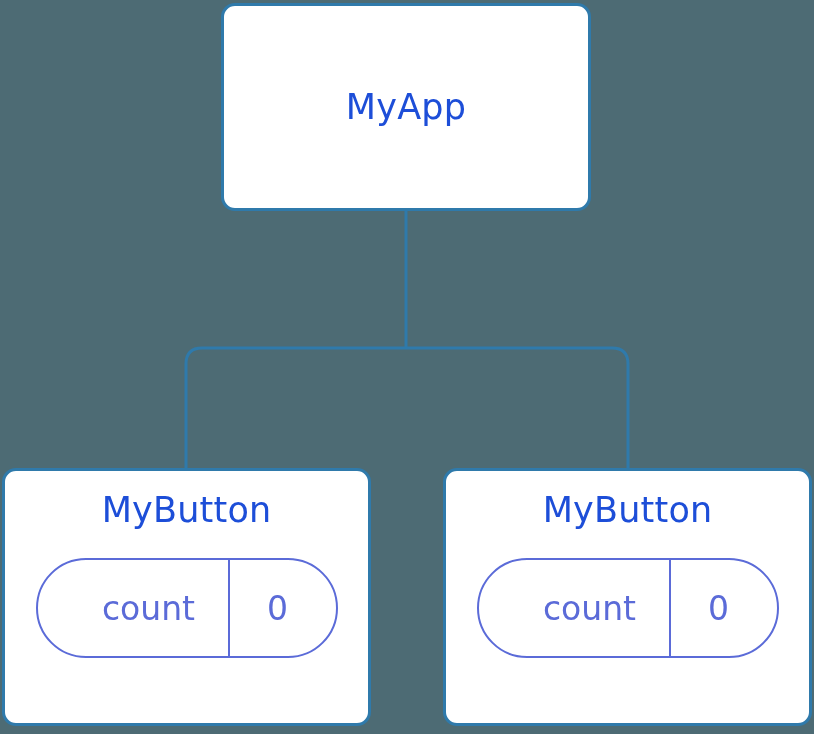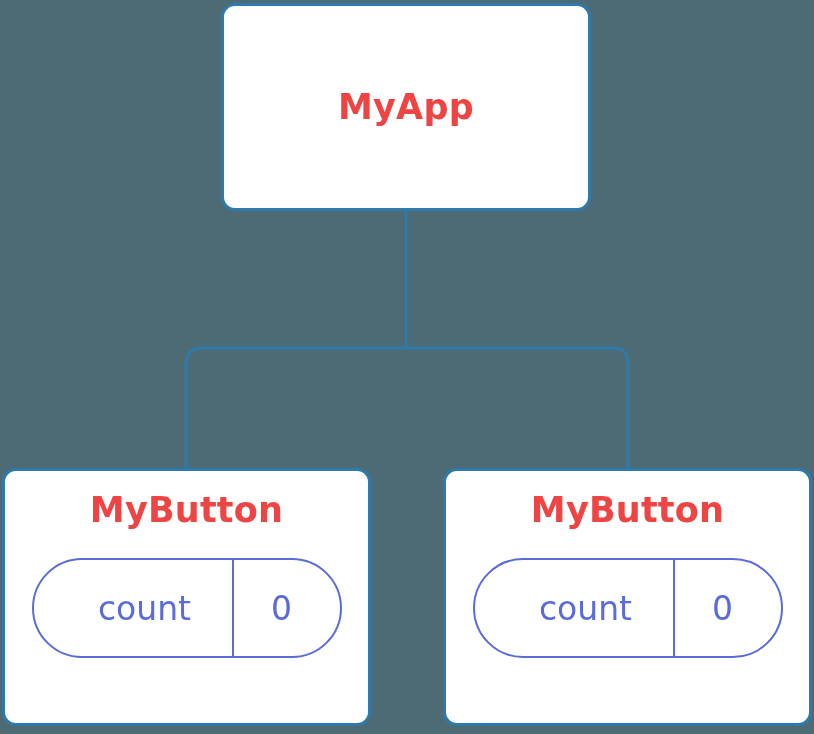--- a/index.html
+++ b/index.html
@@ -52,23 +52,23 @@
   }
   .node-child-right {
     left: 443px;
     top: 468px;
     width: 369px;
     height: 258px;
     justify-content: flex-start;
   }
 
   .node-title {
-    color: #ef4444;
+    color: #1d4ed8;
     font-size: 35px;
-    font-weight: 700;
+    font-weight: 400;
     letter-spacing: 0.2px;
     line-height: 1;
     white-space: nowrap;
   }
   .node-child-left .node-title,
   .node-child-right .node-title {
     margin-top: 22px;
   }
 
   .state-pill {
@@ -78,21 +78,21 @@
     align-items: stretch;
     border: 2px solid #5b6bd8;
     border-radius: 50px;
     box-sizing: border-box;
     overflow: hidden;
   }
   .pill-key {
     display: flex;
     align-items: center;
     justify-content: center;
-    padding: 0 22px 0 46px;
+    padding: 0 14px 0 46px;
     min-width: 130px;
     color: #5b6bd8;
     font-size: 33px;
     line-height: 1;
     white-space: nowrap;
   }
   .pill-divider {
     width: 2px;
     background: #5b6bd8;
     flex: none;

